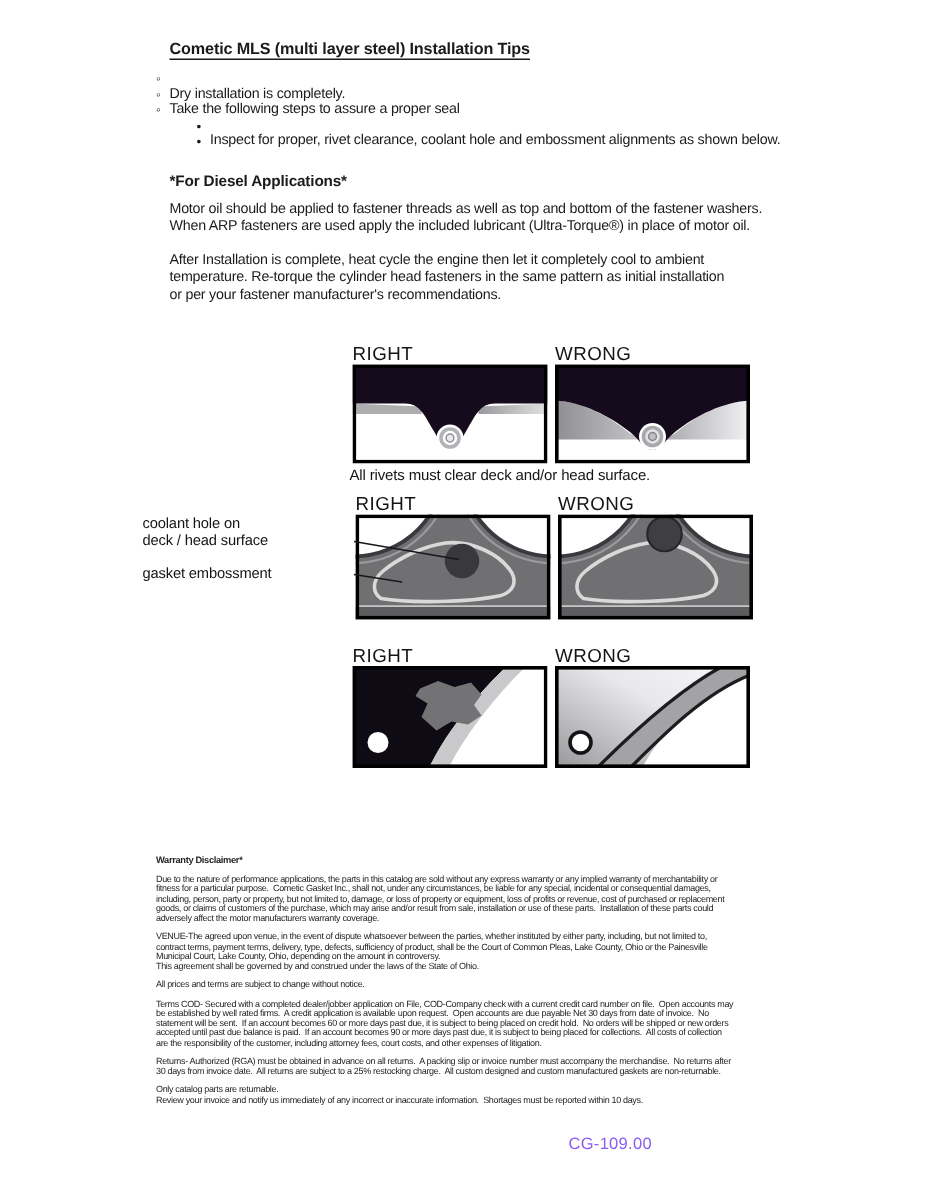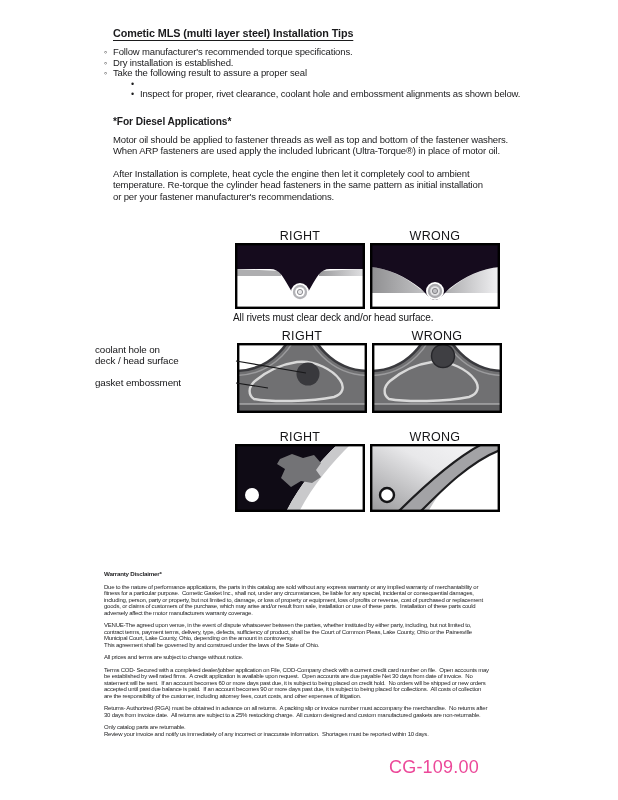--- a/index.html
+++ b/index.html
@@ -8,49 +8,48 @@
   .abs{position:absolute;}
   .title{left:113px;top:27px;font-size:10.8px;font-weight:bold;letter-spacing:-0.1px;
          text-decoration:underline;text-decoration-thickness:1.4px;text-underline-offset:3px;margin:0;}
   .blist{left:104px;top:47px;font-size:9.5px;line-height:10.6px;letter-spacing:-0.15px;}
   .brow{display:flex;}
   .brow .mk{width:9px;flex:none;font-size:9px;}
   .brow.sub{margin-left:27px;}
   .h2{left:113px;top:116px;font-size:10.2px;font-weight:bold;letter-spacing:-0.1px;margin:0;}
   .para{left:113px;font-size:9.5px;line-height:11.3px;letter-spacing:-0.15px;white-space:pre;margin:0;}
   .p1{top:134px;} .p2{top:168px;} .p3{top:206px;}
-  .dlabel{width:130px;text-align:center;font-size:12.5px;letter-spacing:0.3px;color:#141416;}
+  .dlabel{width:130px;font-size:12.5px;letter-spacing:0.3px;color:#141416;}
   .dcaption{font-size:10px;letter-spacing:-0.1px;color:#141416;white-space:pre;line-height:11.4px;text-align:right;}
   .callout{width:138px;font-size:9.8px;line-height:11.4px;letter-spacing:-0.1px;
            color:#141416;white-space:pre;}
   .dbox{position:absolute;}
   .disc{left:104px;top:571px;width:430px;font-size:6px;line-height:6.5px;letter-spacing:-0.22px;color:#252527;}
   .disc h3{margin:0 0 6px 0;font-size:6.2px;}
   .disc p{margin:0 0 6px 0;white-space:pre;}
-  .code{left:389px;top:757px;font-size:18px;letter-spacing:0.2px;color:#ec4899;}
+  .code{left:379px;top:757px;font-size:11px;letter-spacing:0.2px;color:#8b5cf6;}
 </style>
 </head>
 <body>
 
 <div class="page">
 
   <h1 class="abs title">Cometic MLS (multi layer steel) Installation Tips</h1>
 
   <div class="abs blist">
     <div class="brow">
       <span class="mk">◦</span>
-      <span>Follow manufacturer's recommended torque specifications.</span>
     </div>
     <div class="brow">
       <span class="mk">◦</span>
-      <span>Dry installation is established.</span>
+      <span>Dry installation is completely.</span>
     </div>
     <div class="brow">
       <span class="mk">◦</span>
-      <span>Take the following result to assure a proper seal</span>
+      <span>Take the following steps to assure a proper seal</span>
     </div>
     <div class="brow sub">
       <span class="mk">•</span>
     </div>
     <div class="brow sub">
       <span class="mk">•</span>
       <span>Inspect for proper, rivet clearance, coolant hole and embossment alignments as shown below.</span>
     </div>
   </div>
 

